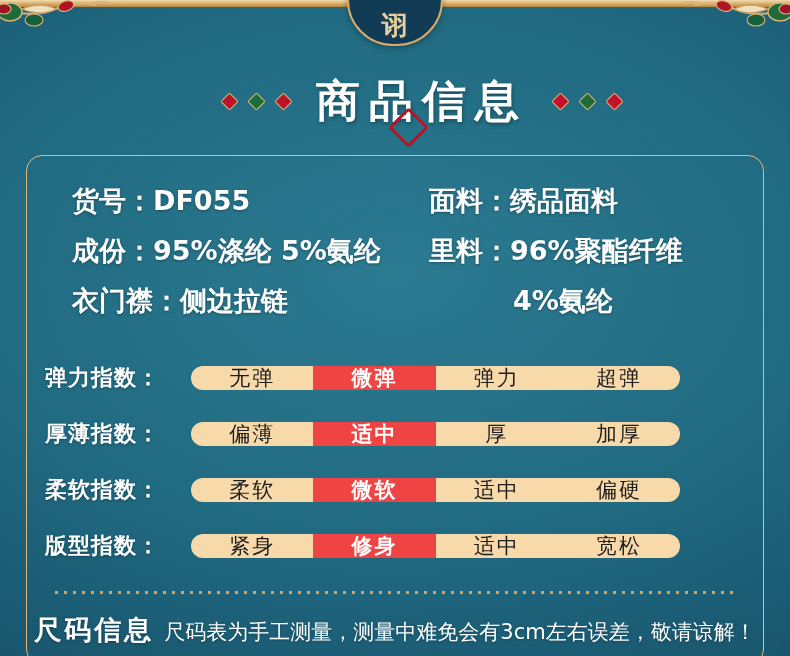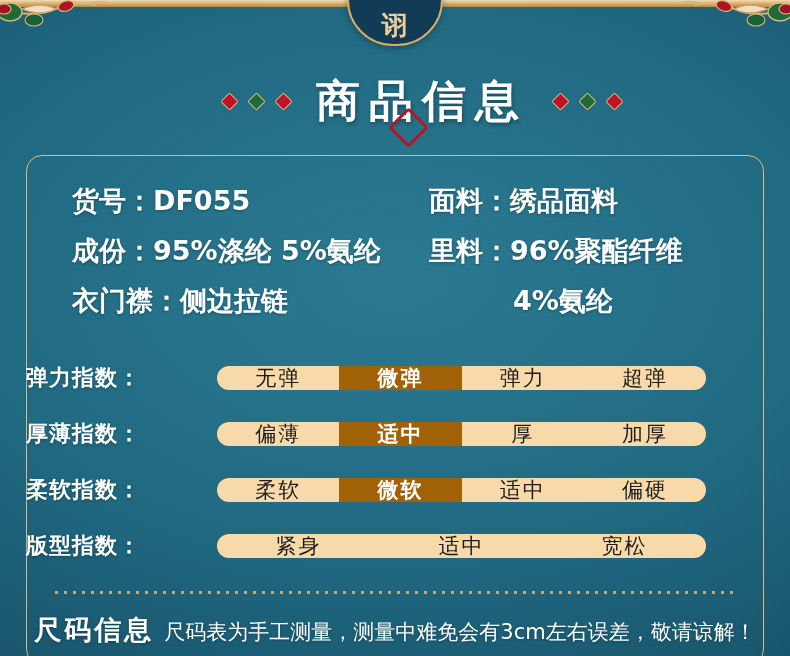--- a/index.html
+++ b/index.html
@@ -90,37 +90,37 @@
     text-shadow:0 1px 3px rgba(0,0,0,.3);
   }
   .specline.indent{padding-left:84px;}
 
   
   .rows{position:absolute;left:26px;top:350px;width:738px;}
   .row{
     display:flex;align-items:center;height:56px;
   }
   .row-label{
-    width:191px;text-align:left;padding-right:12px;box-sizing:border-box;
+    width:165px;text-align:center;padding-right:12px;box-sizing:border-box;
     color:#ffffff;font-size:22px;font-weight:700;letter-spacing:1px;
     white-space:nowrap;
     font-family:"DejaVu Sans","Liberation Sans",sans-serif;
     text-shadow:0 1px 3px rgba(0,0,0,.3);
   }
   .pill{
     width:489px;height:24px;border-radius:20px;overflow:hidden;
     display:flex;background:#f8d9a9;
   }
   .seg{
     flex:1;display:flex;align-items:center;justify-content:center;
     font-size:21px;letter-spacing:2px;color:#1d1d1d;font-weight:400;
     font-family:"DejaVu Sans","Liberation Sans",sans-serif;
     white-space:nowrap;
   }
-  .seg.active{background:#a16207;color:#ffffff;font-weight:700;}
+  .seg.active{background:#ef4444;color:#ffffff;font-weight:700;}
 
   
   .divider{
     position:absolute;left:52px;top:589px;width:686px;height:7px;
     background-image:radial-gradient(circle, #d7ab6a 0 1.6px, rgba(0,0,0,0) 1.8px);
     background-size:9px 7px;background-repeat:repeat-x;
     opacity:.95;
   }
 
   
@@ -235,20 +235,21 @@
         <div class="seg active">微软</div>
         <div class="seg">适中</div>
         <div class="seg">偏硬</div>
       </div>
     </div>
 
     <div class="row">
       <div class="row-label">版型指数：</div>
       <div class="pill">
         <div class="seg">紧身</div>
+        <div class="seg active">修身</div>
         <div class="seg">适中</div>
         <div class="seg">宽松</div>
       </div>
     </div>
 
   </div>
 
   <div class="divider"></div>
 
   <div class="footer">

